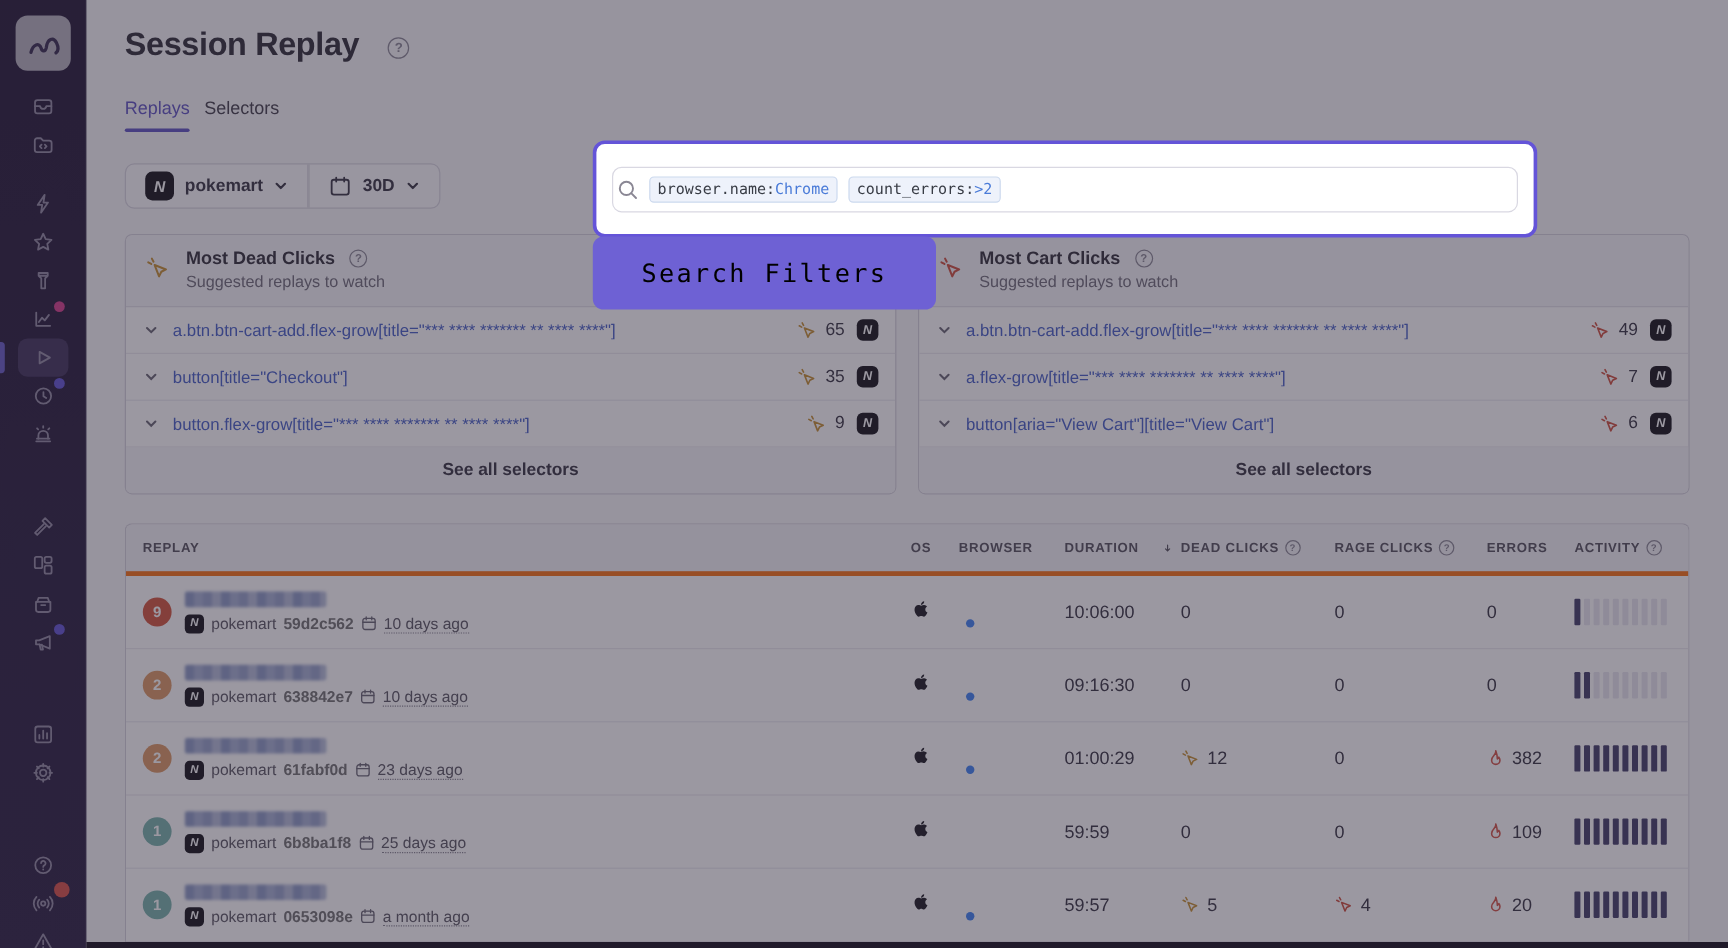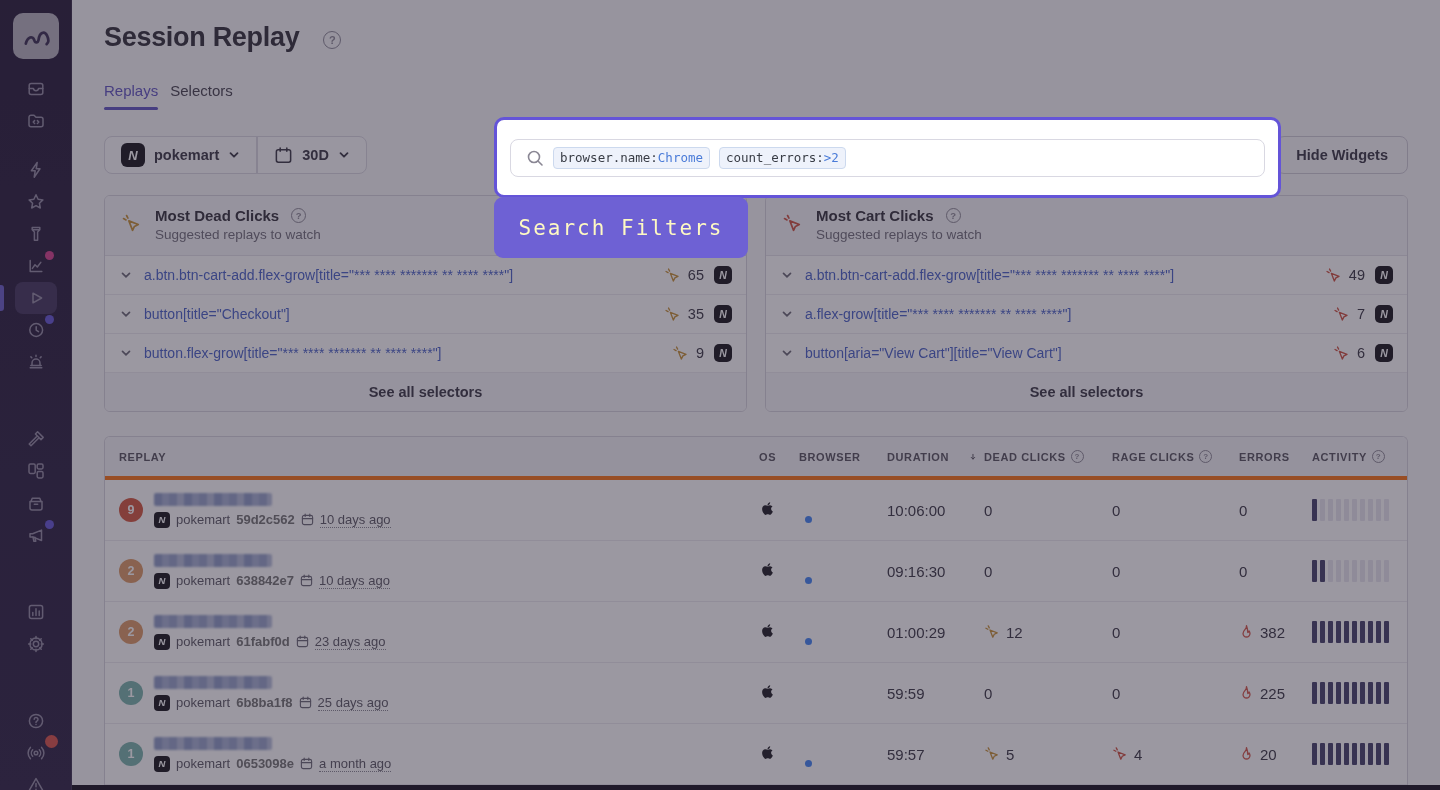--- a/index.html
+++ b/index.html
@@ -100,27 +100,27 @@
   .chrome::after{content:'';position:absolute;left:5.5px;top:5.5px;width:7px;height:7px;border-radius:50%;background:#4285f4;}
   .safari{width:18px;height:18px;border-radius:50%;position:relative;background:radial-gradient(circle at 50% 35%,#59b7f7,#1f6fe0);}
   .safari::before{content:'';position:absolute;left:3px;top:8px;width:12px;height:2px;background:#fff;transform:rotate(-45deg);border-radius:1px;}
   .page-bottom{position:absolute;left:72px;right:0;bottom:0;height:5px;background:#17121f;z-index:2;}
 
   
   .dim{position:absolute;inset:0;background:rgba(43,37,56,.47);z-index:50;}
   .spotlight{position:absolute;left:494px;top:117px;width:787px;height:81px;background:#fff;
     border:3px solid #6454d8;border-radius:10px;z-index:60;display:flex;align-items:center;padding:0 13px;}
   .search-box{flex:1;height:38px;border:1px solid #d9d8e2;border-radius:8px;display:flex;align-items:center;
-    padding:0 15px;gap:9px;cursor:text;}
+    padding:0 3px;gap:9px;cursor:text;}
   .search-box svg{stroke:#8a8794;fill:none;stroke-width:1.6;stroke-linecap:round;}
   .chip{display:inline-flex;font-family:"DejaVu Sans Mono",monospace;font-size:12.5px;color:#383c45;
     background:#eef2fb;border:1px solid #ccd9ee;border-radius:4px;padding:2.5px 6px;cursor:pointer;white-space:pre;}
   .chip .val{color:#4a7bd8;}
-  .coach{position:absolute;left:494px;top:197px;width:254px;height:61px;background:#6e61d4;border-radius:9px;z-index:60;
-    display:flex;align-items:center;justify-content:center;color:#fef9c3;
+  .coach{position:absolute;left:494px;top:197px;width:286px;height:61px;background:#6e61d4;border-radius:9px;z-index:60;
+    display:flex;align-items:center;justify-content:center;color:#000000;
     font-family:"DejaVu Sans Mono",monospace;font-size:21px;letter-spacing:2px;}
 </style>
 </head>
 <body>
 
 <aside class="sidebar">
   <div class="logo-box">
     <svg width="34" height="34" viewBox="0 0 40 40">
         <path d="M8 29 C10 21 16 19 18 25 C19 28.5 22 28.5 23 24.5 C24 15.5 30 13.5 33 19.5 C35 23.5 35 27.5 32.5 29.5" stroke="#3a2f52" stroke-width="3.2" fill="none" stroke-linecap="round"></path>
       </svg>
@@ -276,21 +276,20 @@
             <rect x="2.5" y="4" width="15" height="13" rx="2"></rect>
             <path d="M6.5 2.2v3.4M13.5 2.2v3.4"></path>
           </svg>
         <span>30D</span>
         <svg width="12" height="12" viewBox="0 0 12 12">
             <path d="M2.5 4.2 6 7.7l3.5-3.5" stroke-width="1.8"></path>
           </svg>
       </div>
     </div>
     <div class="spacer"></div>
-    <button class="hide-widgets">Hide Widgets</button>
   </div>
 
   <div class="widgets">
 
     <div class="card">
       <div class="card-head">
         <svg class="wicon" width="21" height="21" viewBox="0 0 20 20" fill="none" stroke="#c79136" stroke-width="1.6" stroke-linecap="round" stroke-linejoin="round">
           <path d="M7.5 7.5 16.5 11l-3.7 1.8-1.8 3.7z"></path>
             <path d="M5.3 2.4l1.3 2.4M2.4 5.3l2.4 1.3"></path>
           </svg>
@@ -602,21 +601,21 @@
       <div class="c-rage">
           <span class="metric">
             <span>0</span>
           </span>
         </div>
       <div class="c-err">
           <span class="metric">
             <svg width="15" height="16" viewBox="0 0 16 17" fill="none" stroke="#d4574b" stroke-width="1.4" stroke-linecap="round" stroke-linejoin="round">
               <path d="M8 1.8c.2 1.9-.6 3-1.7 4.2C5.2 7.2 4.3 8.5 4.3 10.1a3.7 3.7 0 0 0 7.4 0c0-1-.4-1.9-1-2.7-.2.8-.7 1.3-1.3 1.6 0-2.3-.6-4.9-1.4-7.2z"></path>
             </svg>
-            <span>225</span>
+            <span>109</span>
           </span>
         </div>
       <div class="c-act"><span class="abar on"></span><span class="abar on"></span><span class="abar on"></span><span class="abar on"></span><span class="abar on"></span><span class="abar on"></span><span class="abar on"></span><span class="abar on"></span><span class="abar on"></span><span class="abar on"></span></div>
     </div>
 
     <div class="trow">
       <div class="c-replay">
         <span class="badge b-teal">1</span>
         <div>
           <span class="blur-name"></span>

